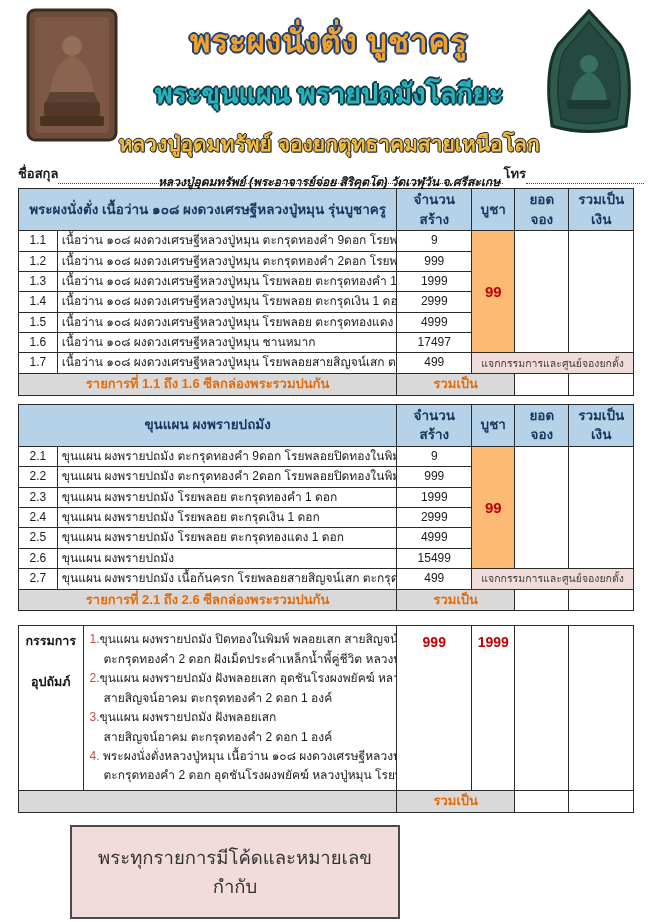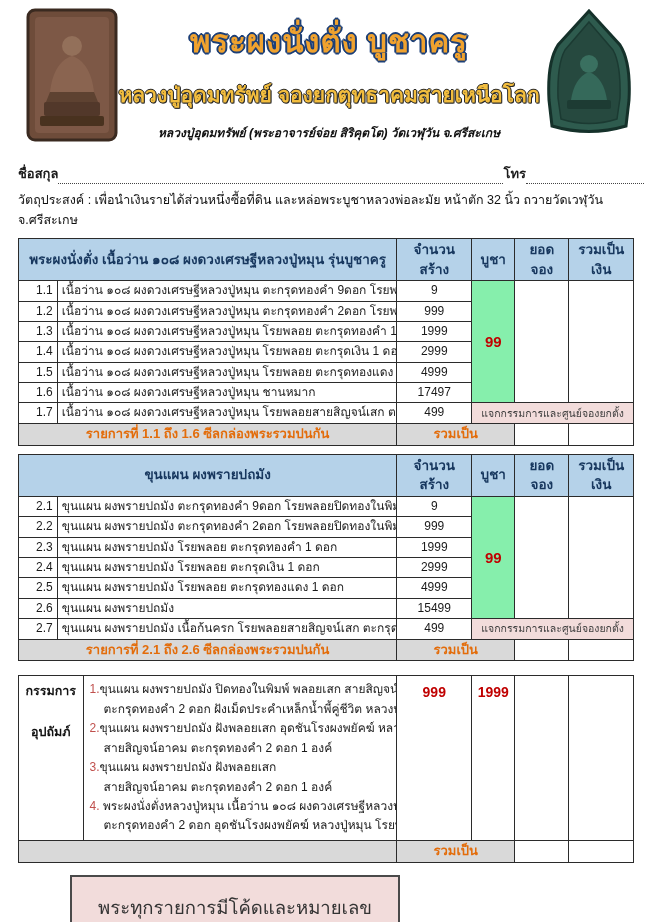--- a/index.html
+++ b/index.html
@@ -38,24 +38,24 @@
   .dots { border-bottom:1.5px dotted #444; height:13px; }
   .dots.grow { flex:1 1 auto; }
   .dots.tel { flex:0 0 118px; }
   .purpose { padding:6px 8px 4px 18px; font-size:12.5px; color:#111; }
 
   
   table { border-collapse:collapse; width:616px; margin:4px auto 0 auto; table-layout:fixed; }
   table, th, td { border:1.4px solid #2b2b2b; }
   th, td { padding:1px 4px; font-size:12px; line-height:1.45; vertical-align:middle; overflow:hidden; }
   th { background:#b5d2e9; color:#17375e; font-size:13.5px; font-weight:bold; height:23px; }
-  td.rowno { text-align:right; font-size:12px; }
+  td.rowno { text-align:center; font-size:12px; }
   td.desc { text-align:left; white-space:nowrap; }
   td.qty { text-align:center; }
-  td.price-merged { text-align:center; color:#c00000; font-weight:bold; font-size:15px; background:#86efac; }
+  td.price-merged { text-align:center; color:#c00000; font-weight:bold; font-size:15px; background:#fdba74; }
   td.pink-note { background:#f2dcdb; color:#3f3f3f; text-align:center; font-size:10.5px; white-space:nowrap; }
   tr.data-row td { height:20px; }
   tr.footer-row td { height:14px; }
   td.gray { background:#d9d9d9; }
   td.orange { color:#e36c0a; font-weight:bold; text-align:center; font-size:13px; }
   td.fill { background:#fff; }
 
   
   td.comm-label { text-align:center; font-weight:bold; vertical-align:top; padding-top:6px; font-size:12.5px; color:#111; }
   td.comm-label .lbl2 { margin-top:22px; }
@@ -85,20 +85,21 @@
         <rect x="9" y="9" width="74" height="116" rx="4" fill="#7d5846"></rect>
         <circle cx="46" cy="38" r="10" fill="#93705a"></circle>
         <path d="M46,48 C33,52 26,66 24,84 L68,84 C66,66 59,52 46,48 Z" fill="#8a6450"></path>
         <path d="M24,84 L68,84 L72,94 L20,94 Z" fill="#5e4231"></path>
         <rect x="18" y="94" width="56" height="14" rx="2" fill="#52382a"></rect>
         <rect x="14" y="108" width="64" height="10" rx="2" fill="#49321f"></rect>
       </svg>
     </div>
     <div class="header-center">
       <div class="title1">พระผงนั่งตั่ง บูชาครู</div>
+      <div class="title2">พระขุนแผน พรายปถมังโลกียะ</div>
       <div class="title3">หลวงปู่อุดมทรัพย์ จองยกตุทธาคมสายเหนือโลก</div>
       <div class="subtitle">หลวงปู่อุดมทรัพย์ (พระอาจารย์จ่อย สิริคุตโต) วัดเวฬุวัน จ.ศรีสะเกษ</div>
     </div>
     <div class="amulet">
       <svg width="98" height="130" viewBox="0 0 98 130">
         <path d="M49,3 L80,37 Q91,54 89,92 L86,118 Q49,129 12,118 L9,92 Q7,54 18,37 Z" fill="#2e5b4e" stroke="#15312a" stroke-width="3"></path>
         <path d="M49,14 L73,42 Q81,56 80,90 L77,111 Q49,120 21,111 L18,90 Q17,56 25,42 Z" fill="#26493f" stroke="#1b3a32" stroke-width="1.5"></path>
         <circle cx="49" cy="56" r="9" fill="#3a7060"></circle>
         <path d="M49,64 C38,68 33,79 31,92 L67,92 C65,79 60,68 49,64 Z" fill="#35695a"></path>
         <rect x="27" y="92" width="44" height="9" rx="2" fill="#1d3b33"></rect>
@@ -106,21 +107,20 @@
     </div>
   </div>
 
   <div class="name-line">
     <span class="lbl">ชื่อสกุล</span>
     <span class="dots grow"></span>
     <span class="lbl">โทร</span>
     <span class="dots tel"></span>
   </div>
 
-  <div class="purpose">วัตถุประสงค์ :  เพื่อนำเงินรายได้ส่วนหนึ่งซื้อที่ดิน และหล่อพระบูชาหลวงพ่อละมัย หน้าตัก 32 นิ้ว ถวายวัดเวฬุวัน จ.ศรีสะเกษ</div>
 
   <table>
     <colgroup>
         <col style="width:6.3%">
         <col style="width:55.2%">
         <col style="width:12.2%">
         <col style="width:7%">
         <col style="width:8.8%">
         <col style="width:10.5%">
       </colgroup>

